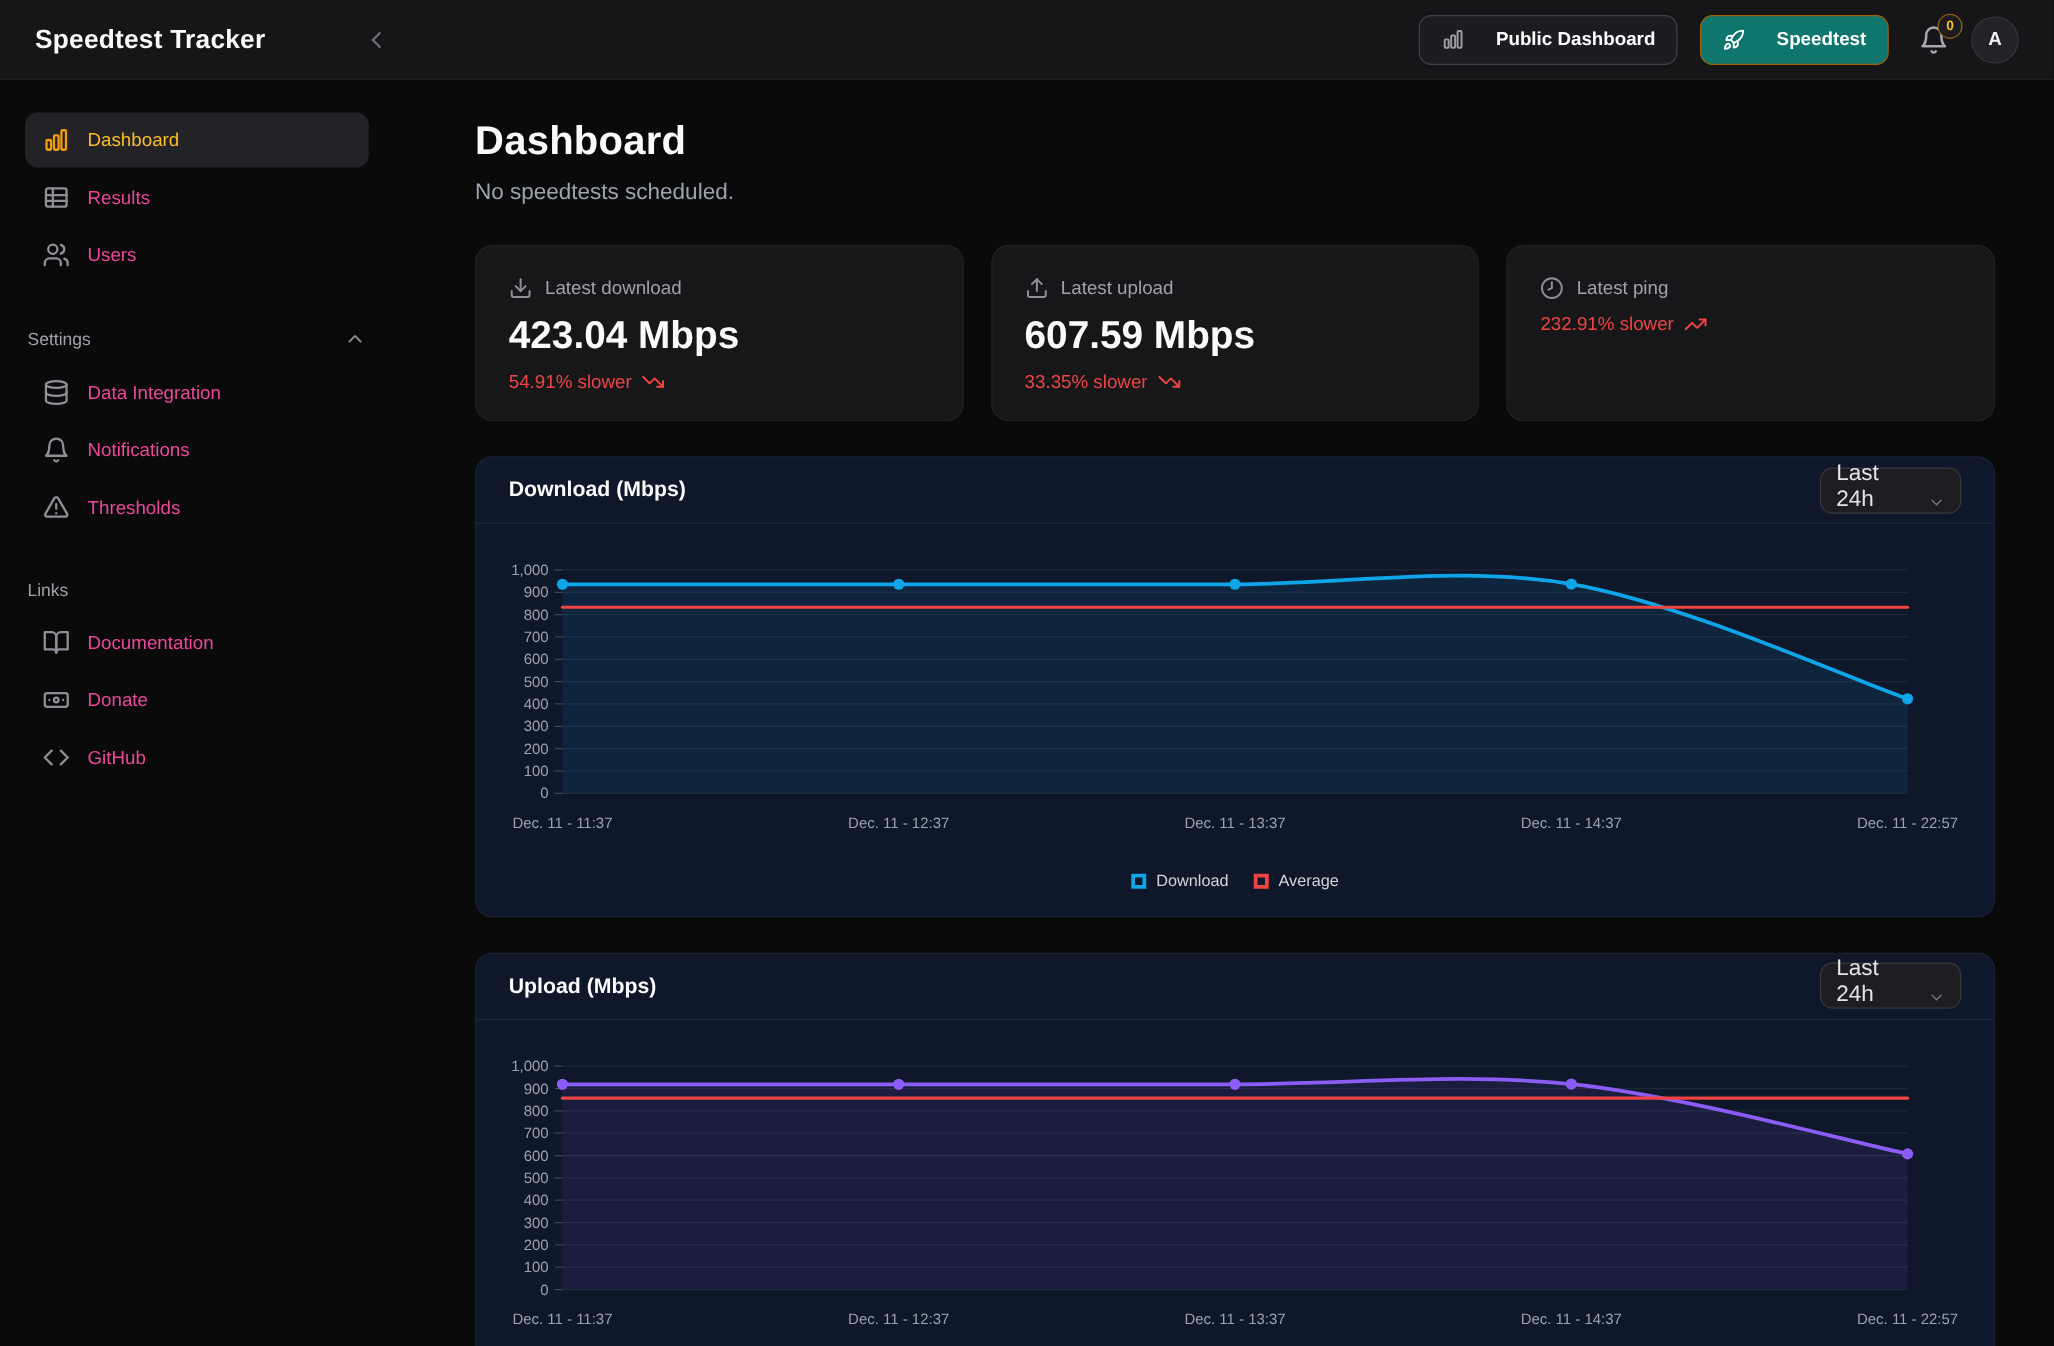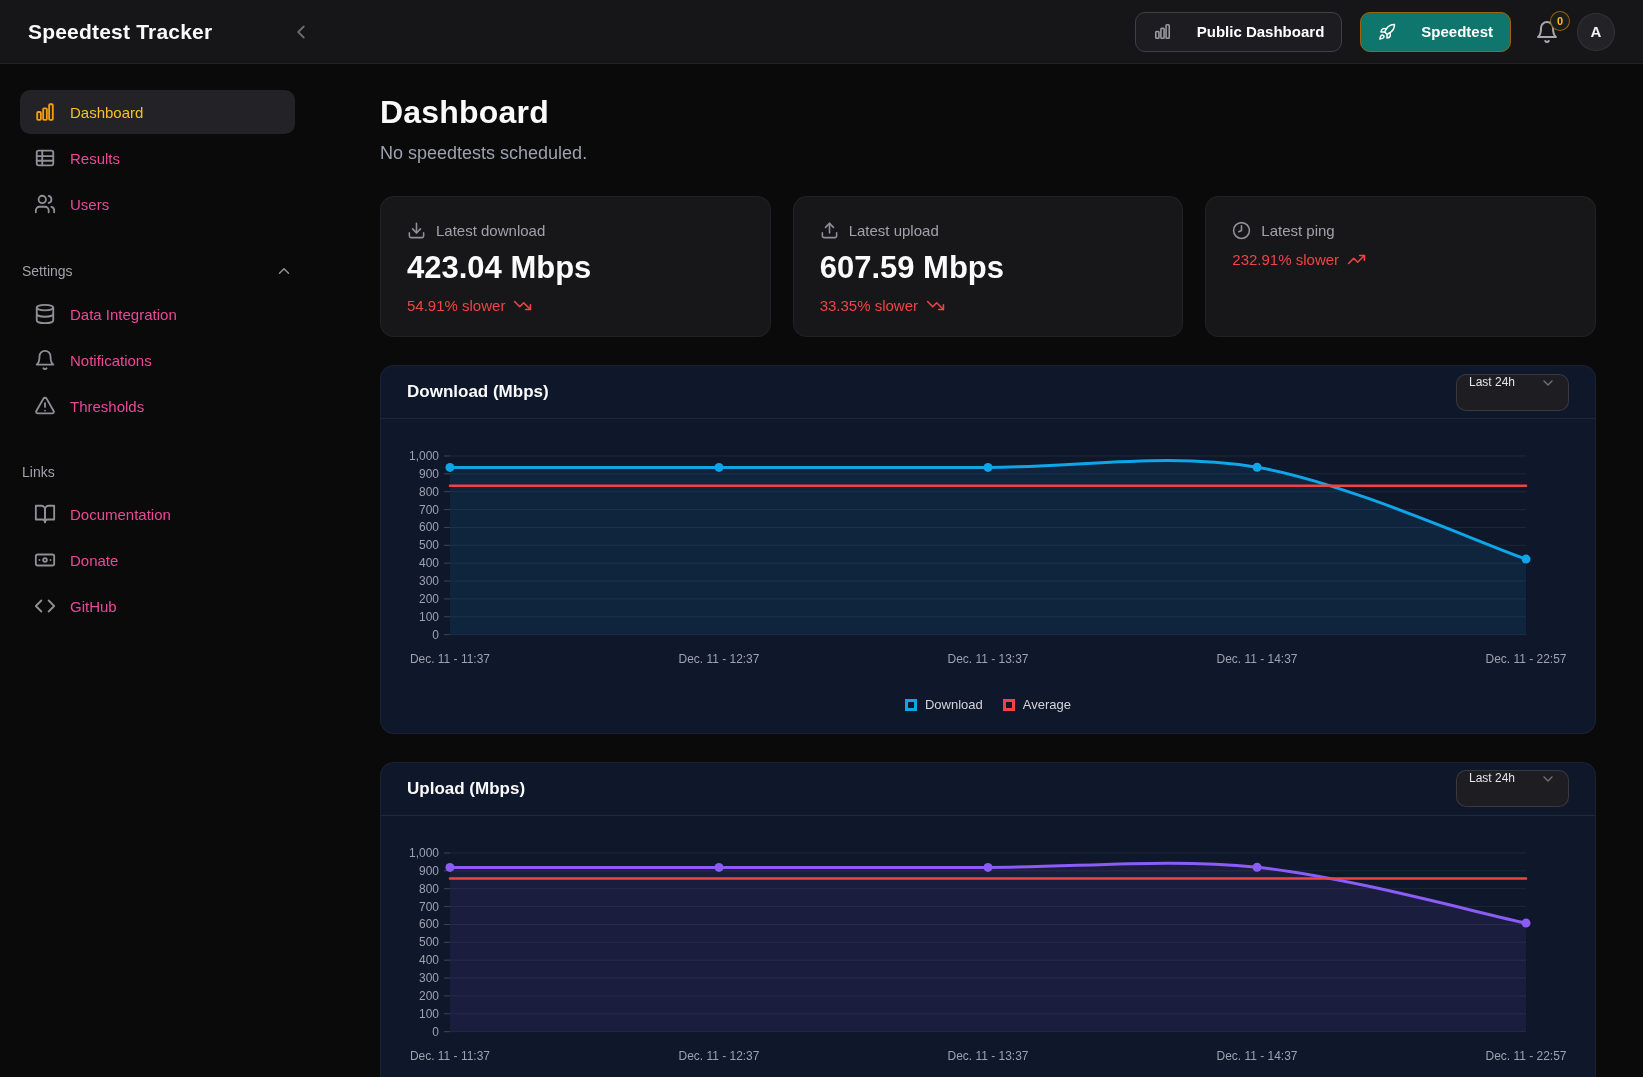--- a/index.html
+++ b/index.html
@@ -55,23 +55,23 @@
   .stat-label { display: flex; align-items: center; gap: 10px; color: #a1a1aa; font-size: 15px; }
   .stat-label .ic { width: 19px; height: 19px; color: #8f8f97; }
   .stat-value { font-size: 31px; font-weight: 700; margin-top: 10px; line-height: 36px; }
   .stat-delta { display: flex; align-items: center; gap: 8px; margin-top: 10px; color: #ef4444; font-size: 15px; }
   .stat-delta .ic { width: 19px; height: 19px; color: #ef4444; }
 
   .chart-card { background: #0f172a; border: 1px solid rgba(255,255,255,0.05); border-radius: 14px; margin-top: 28px; overflow: hidden; }
   .chart-head { display: flex; align-items: center; justify-content: space-between; padding: 8px 26px; height: 53px;
                 border-bottom: 1px solid rgba(255,255,255,0.07); }
   .chart-title { font-size: 17px; font-weight: 700; }
-  .range-select { display: flex; align-items: flex-start; justify-content: space-between; gap: 10px; width: 113px; height: 37px;
+  .range-select { display: flex; align-items: flex-end; justify-content: space-between; gap: 10px; width: 113px; height: 37px;
                   background: #1e1e22; border: 1px solid rgba(255,255,255,0.12); border-radius: 10px; padding: 0 12px;
-                  color: #e4e4e7; font-size: 12px; font-weight: 500; cursor: pointer; }
+                  color: #e4e4e7; font-size: 18px; font-weight: 500; cursor: pointer; }
   .range-select .ic { width: 16px; height: 16px; color: #71717a; }
   .chart-body { padding: 20px 26px 18px 26px; }
   .chart-plot svg { width: 100%; height: auto; display: block; font-family: inherit; }
   .legend { display: flex; justify-content: center; gap: 20px; margin-top: 24px; height: 20px; align-items: center; }
   .legend-item { display: flex; align-items: center; gap: 8px; font-size: 13px; color: #d4d4d8; cursor: pointer; }
   .legend-swatch { width: 12px; height: 12px; border-style: solid; border-width: 3px; background: transparent; }
 </style>
 </head>
 <body>
 

